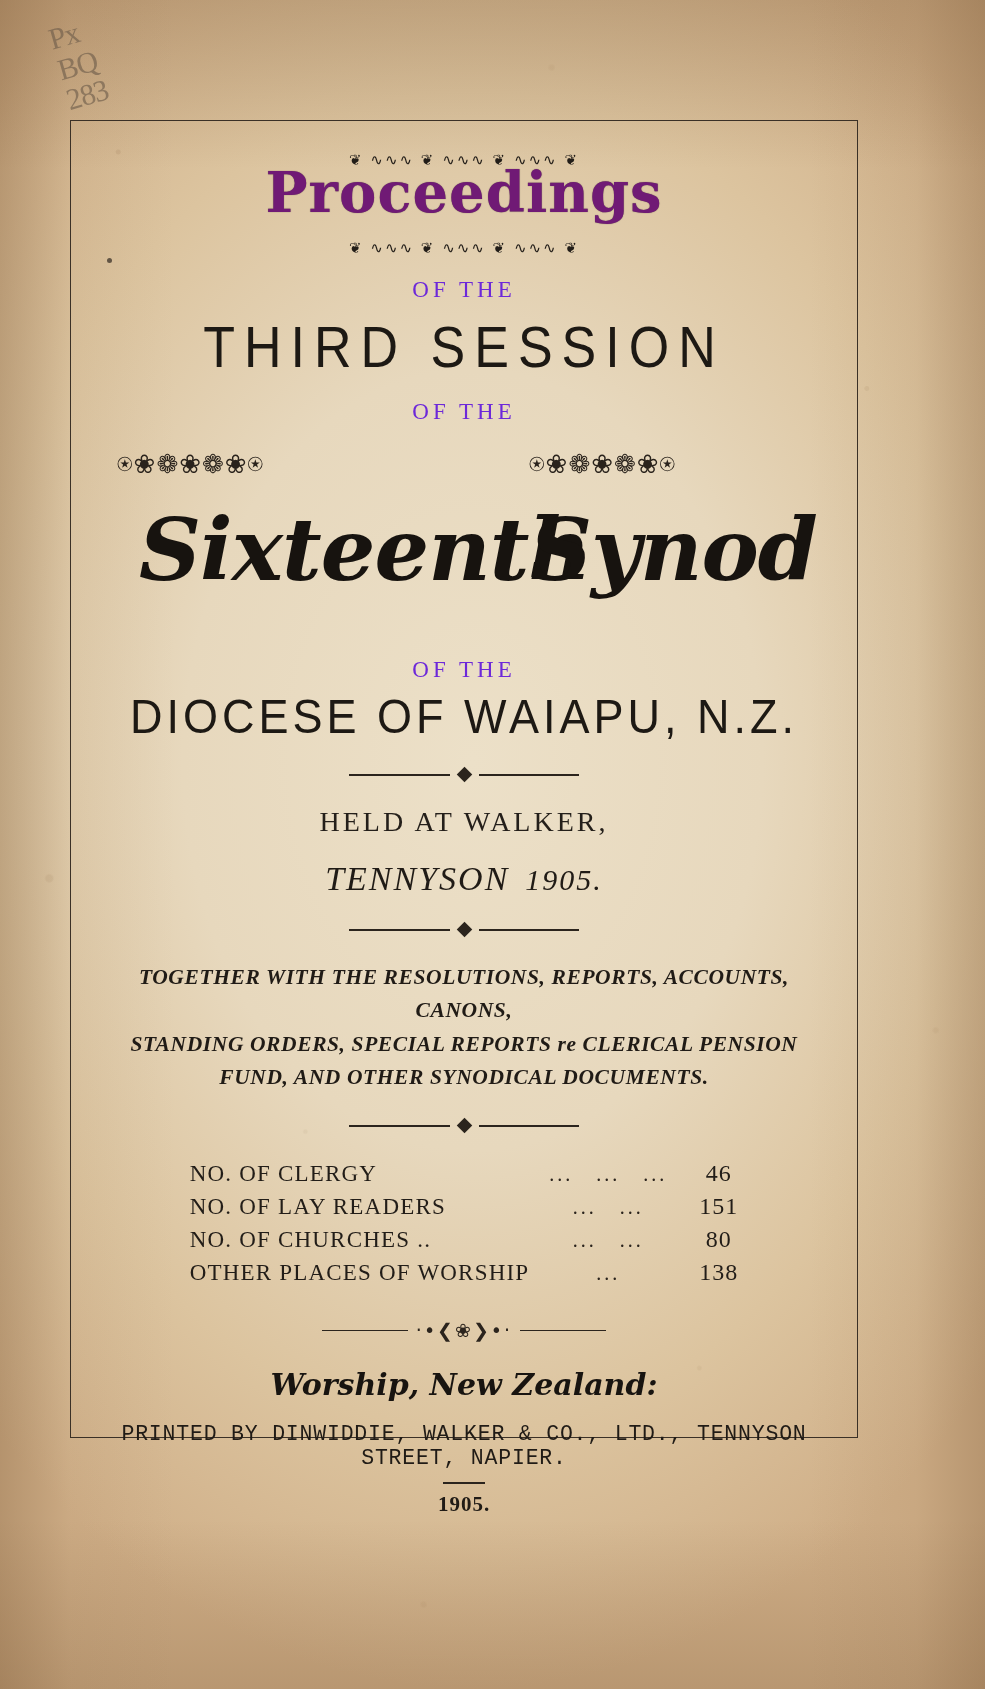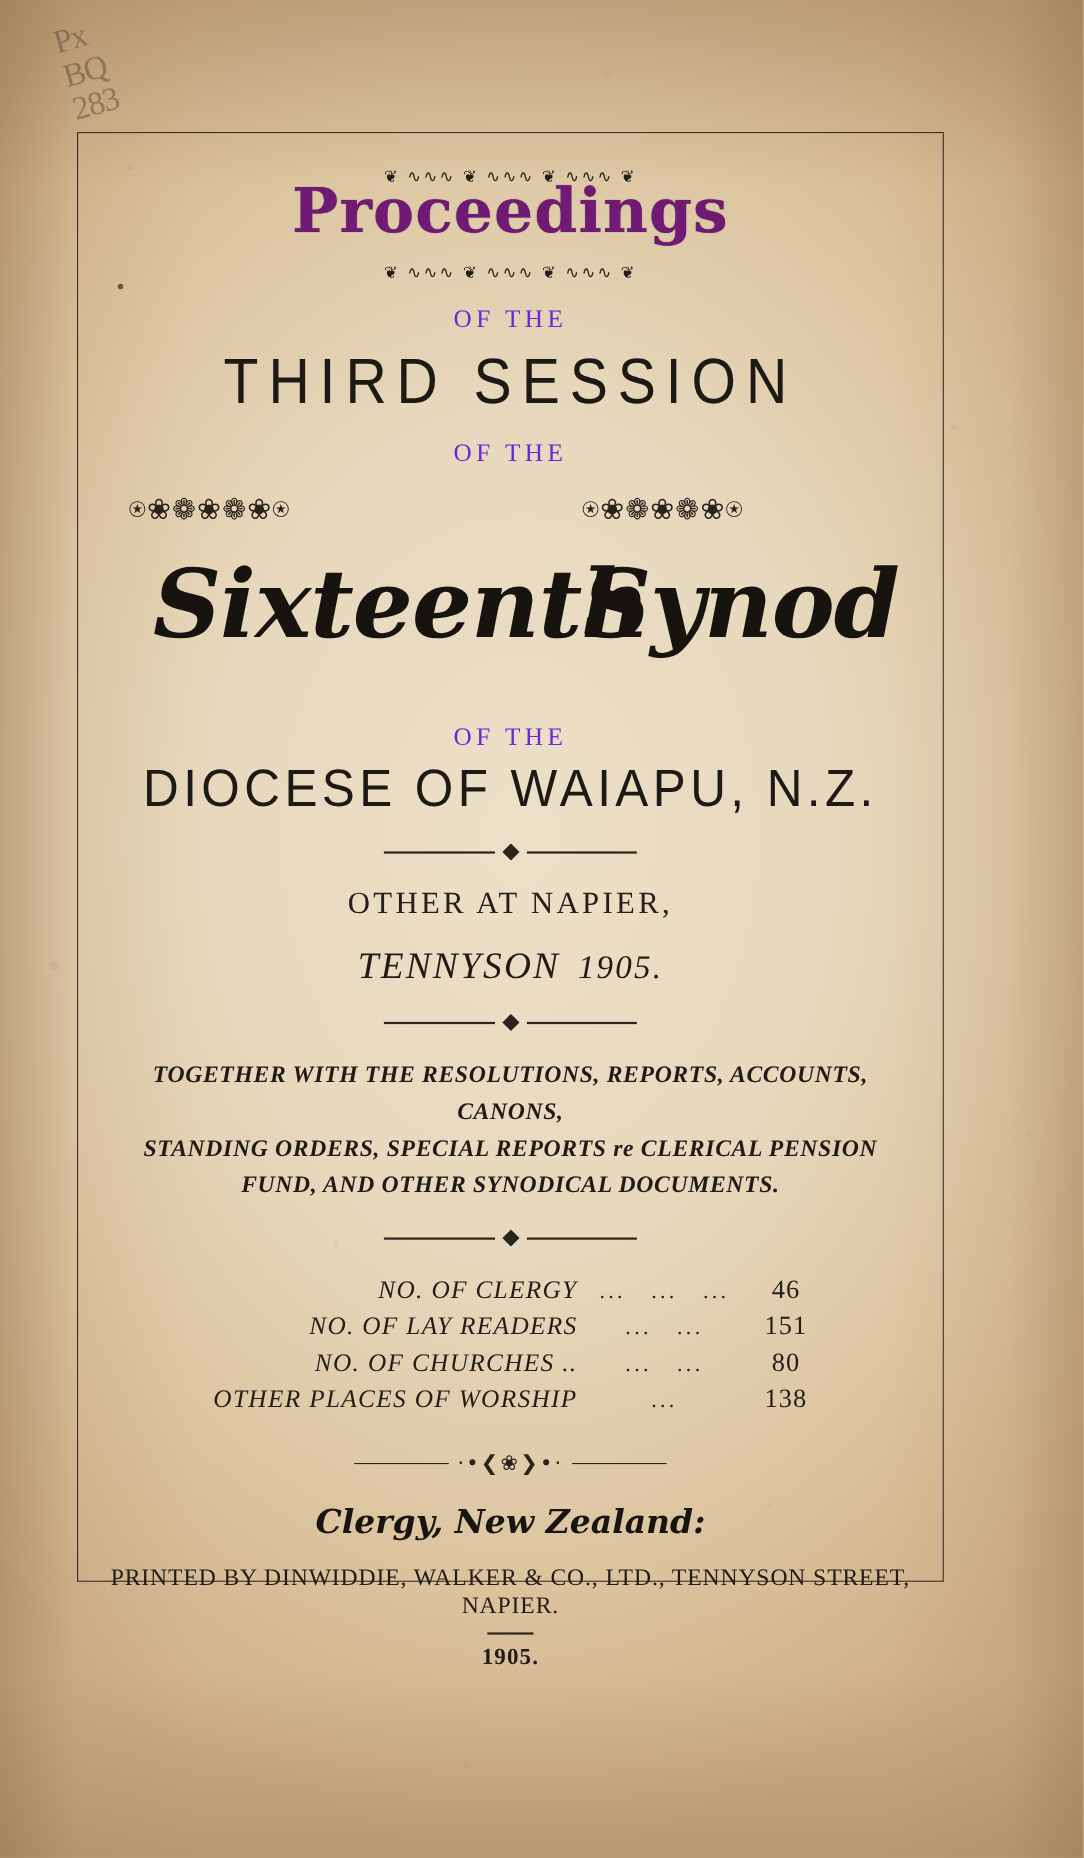--- a/index.html
+++ b/index.html
@@ -243,24 +243,23 @@
     font-family: "Liberation Serif", serif;
     font-size: 23px;
     color: #221d18;
   }
   .counts td {
     padding: 3px 0;
     vertical-align: baseline;
     white-space: nowrap;
   }
   .counts .lbl {
-    text-align: right;
+    text-align: left;
     letter-spacing: 1.2px;
     padding-right: 10px;
-    font-style: italic;
   }
   .counts .dots {
     text-align: center;
     letter-spacing: 3px;
     color: #2a231c;
     font-size: 20px;
     padding: 0 10px;
   }
   .counts .num {
     text-align: center;
@@ -294,21 +293,21 @@
   .imprint-city {
     font-family: "DejaVu Serif", serif;
     font-weight: bold;
     font-style: italic;
     font-size: 30px;
     letter-spacing: 0px;
     color: #181410;
     margin-bottom: 20px;
   }
   .imprint-line {
-    font-family: Liberation Serif, serif;
+    font-family: Liberation Mono, monospace;
     font-size: 21.5px;
     letter-spacing: .8px;
     color: #201b16;
   }
   .imprint-rule {
     width: 42px;
     height: 2px;
     background: #2b241d;
     margin: 12px auto 8px auto;
   }
@@ -356,21 +355,21 @@
     <div class="ofthe">OF THE</div>
 
     <div class="diocese">DIOCESE OF WAIAPU, N.Z.</div>
 
     <div class="rule-diamond">
       <span class="bar"></span>
       <span class="dia"></span>
       <span class="bar"></span>
     </div>
 
-    <div class="held">OTHER AT NAPIER,</div>
+    <div class="held">HELD AT WALKER,</div>
 
     <div class="month">
       <span>TENNYSON</span><span class="yr">1905.</span>
     </div>
 
     <div class="rule-diamond">
       <span class="bar"></span>
       <span class="dia"></span>
       <span class="bar"></span>
     </div>
@@ -411,19 +410,19 @@
       </tr>
     </tbody>
       </table>
 
     <div class="fancy-rule">
       <span class="bar"></span>
       <span class="mid">·•❮❀❯•·</span>
       <span class="bar"></span>
     </div>
 
-    <div class="imprint-city">Clergy, New Zealand:</div>
+    <div class="imprint-city">Worship, New Zealand:</div>
     <div class="imprint-line">PRINTED BY DINWIDDIE, WALKER &amp; CO., LTD., TENNYSON STREET, NAPIER.</div>
     <div class="imprint-rule"></div>
     <div class="imprint-year">1905.</div>
 
   </div>
 </div>
 
 </body></html>

